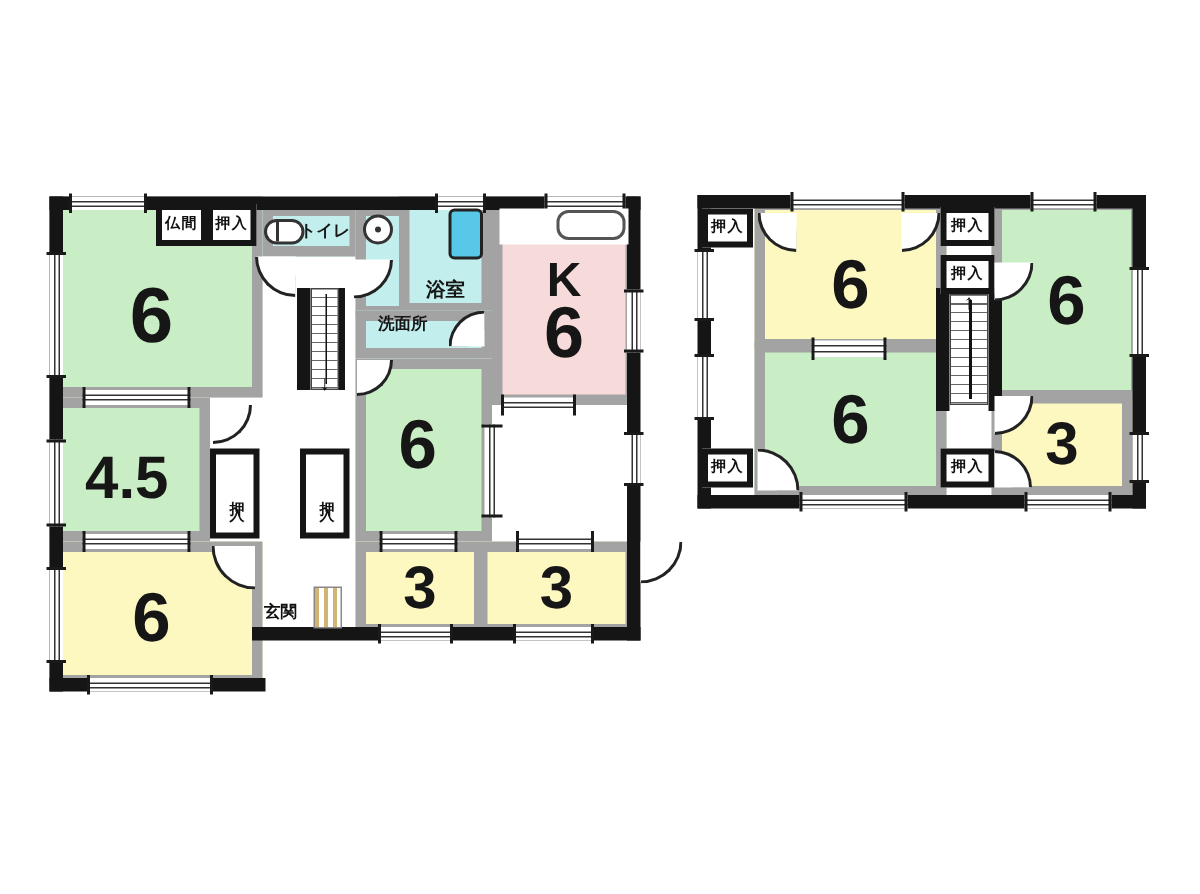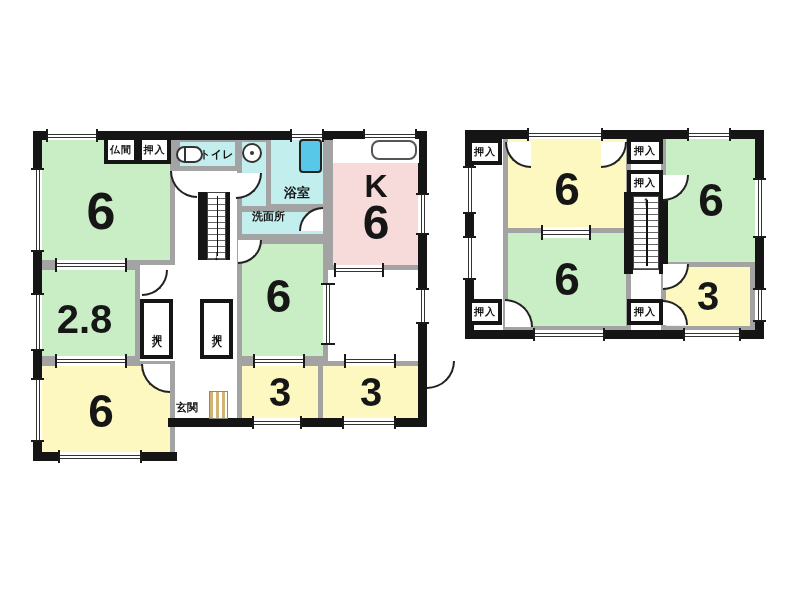--- a/index.html
+++ b/index.html
@@ -1,20 +1,20 @@
 <!DOCTYPE html>
 <html><head>
 <meta charset="utf-8">
 <style>
   html,body{margin:0;padding:0;background:#ffffff;}
   #canvas{position:relative;width:800px;height:596px;background:#fff;
           font-family:"Liberation Sans",sans-serif;overflow:hidden;}
   #canvas div{position:absolute;box-sizing:border-box;}
   .wall{background:#151515;z-index:2;}
-  .room{z-index:1;border:5px solid #a3a3a3;display:flex;align-items:center;justify-content:center;}
+  .room{z-index:1;border:7px solid #a3a3a3;display:flex;align-items:center;justify-content:center;}
   .tatami{background-image:
       linear-gradient(to right, rgba(40,70,40,.25) 1px, transparent 1px),
       linear-gradient(to bottom, rgba(40,70,40,.25) 1px, transparent 1px);
       background-size:33.5% 50.5%;}
   .rlabel{position:relative;font-weight:bold;color:#161616;line-height:.92;text-align:center;white-space:pre;z-index:1;}
   .rlabel .l2{display:block;}
   .win{background:#ffffff;z-index:3;}
   .wline{background:#333;}
   .wtick{background:#1a1a1a;}
   .closet{background:#fff;border:4px solid #151515;z-index:4;display:flex;align-items:center;justify-content:center;color:#111;}
@@ -65,21 +65,21 @@
     <div class="room" style="left: 237px; top: 207px; width: 91px; height: 32px; background: rgb(194, 239, 237);">
       <span class="rlabel" style="font-size: 11px; transform: translate(-14px, -7px);">洗面所</span>
     </div>
     <div class="room" style="left: 328px; top: 131px; width: 96px; height: 139px; background: rgb(247, 219, 218);">
       <span class="rlabel" style="font-size: 32px; transform: translate(0px, 8px);">K<span class="l2" style="font-size: 48px;">6</span></span>
     </div>
     <div class="room tatami" style="left: 237px; top: 239px; width: 91px; height: 122px; background: rgb(201, 237, 196);">
       <span class="rlabel" style="font-size: 46px; transform: translate(-4px, -4px);">6</span>
     </div>
     <div class="room tatami" style="left: 33px; top: 265px; width: 107px; height: 96px; background: rgb(201, 237, 196);">
-      <span class="rlabel" style="font-size: 40px; transform: translate(-2px, 6px);">2.8</span>
+      <span class="rlabel" style="font-size: 40px; transform: translate(-2px, 6px);">4.5</span>
     </div>
     <div class="room tatami" style="left: 33px; top: 361px; width: 142px; height: 96px; background: rgb(252, 248, 192);">
       <span class="rlabel" style="font-size: 46px; transform: translate(-3px, 2px);">6</span>
     </div>
     <div class="room" style="left: 237px; top: 361px; width: 86px; height: 62px; background: rgb(252, 248, 192);">
       <span class="rlabel" style="font-size: 40px; transform: translate(0px, 0px);">3</span>
     </div>
     <div class="room" style="left: 318px; top: 361px; width: 106px; height: 62px; background: rgb(252, 248, 192);">
       <span class="rlabel" style="font-size: 40px; transform: translate(0px, 0px);">3</span>
     </div>

